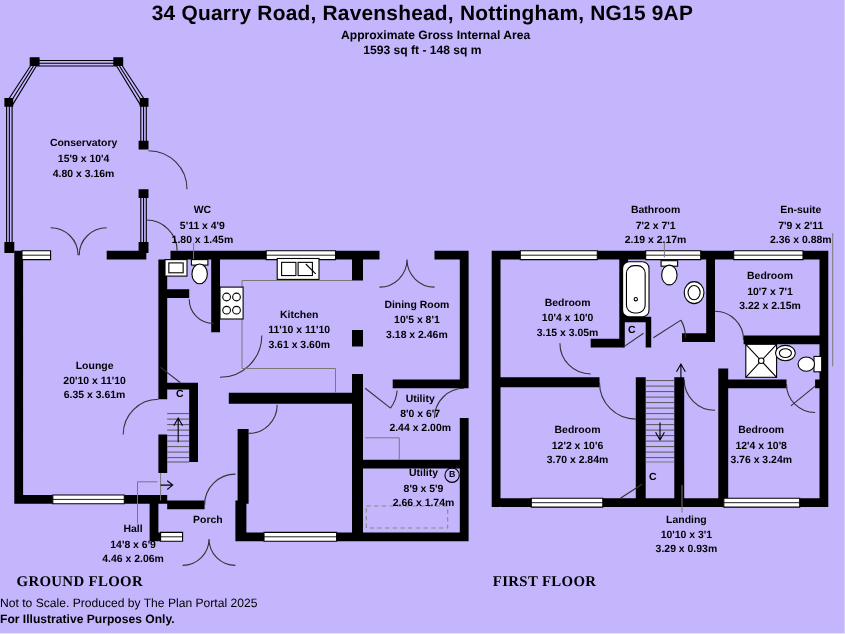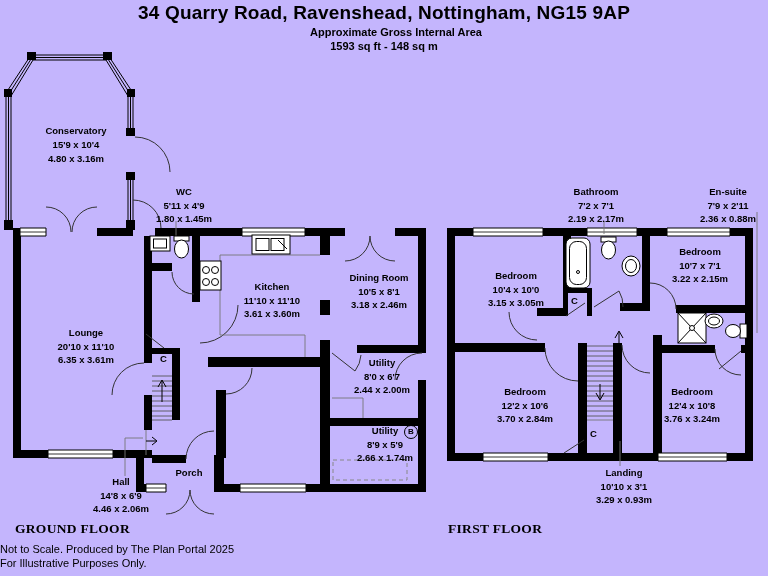--- a/index.html
+++ b/index.html
@@ -6,21 +6,21 @@
   .canvas{position:relative;width:768px;height:576px;background:#c4b5fd;overflow:hidden;
           font-family:"Liberation Sans",sans-serif;color:#000;}
   .hdr{position:absolute;left:0;width:768px;text-align:center;font-weight:bold;}
   .title{top:2px;font-size:19px;letter-spacing:0.2px;}
   .sub1{top:26px;font-size:11px;margin-left:12px;}
   .sub2{top:40px;font-size:11px;}
   .lbl{position:absolute;text-align:center;font-size:9.5px;font-weight:bold;line-height:13.5px;white-space:nowrap;}
   .lbl div{white-space:nowrap;padding-left:16px;}
   .floorname{position:absolute;font-size:13.5px;font-weight:bold;letter-spacing:0.3px;font-family:Liberation Serif, serif;}
   .foot{position:absolute;left:0;width:623px;text-align:left;font-size:11px;}
-  .foot.b{font-weight:normal;}
+  .foot.b{font-weight:bold;}
   .csym{position:absolute;font-size:9.5px;font-weight:bold;}
   .bsym{position:absolute;width:12px;height:12px;border:1px solid #000;border-radius:50%;
         font-size:8px;font-weight:bold;text-align:center;line-height:12px;}
   svg{position:absolute;left:0;top:0;}
 </style>
 </head>
 <body>
 
 <div class="canvas">
 

